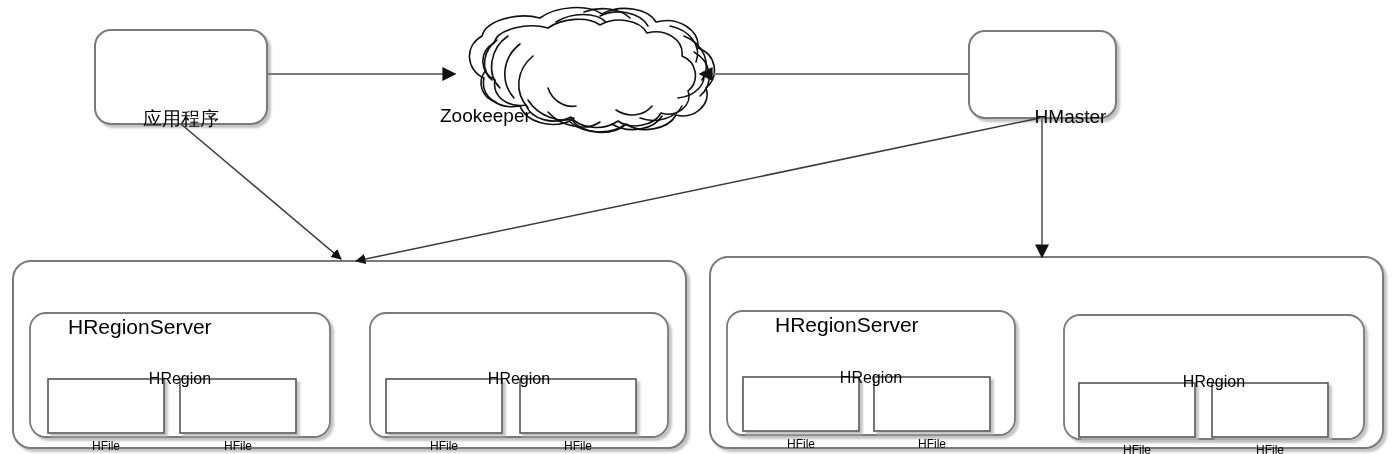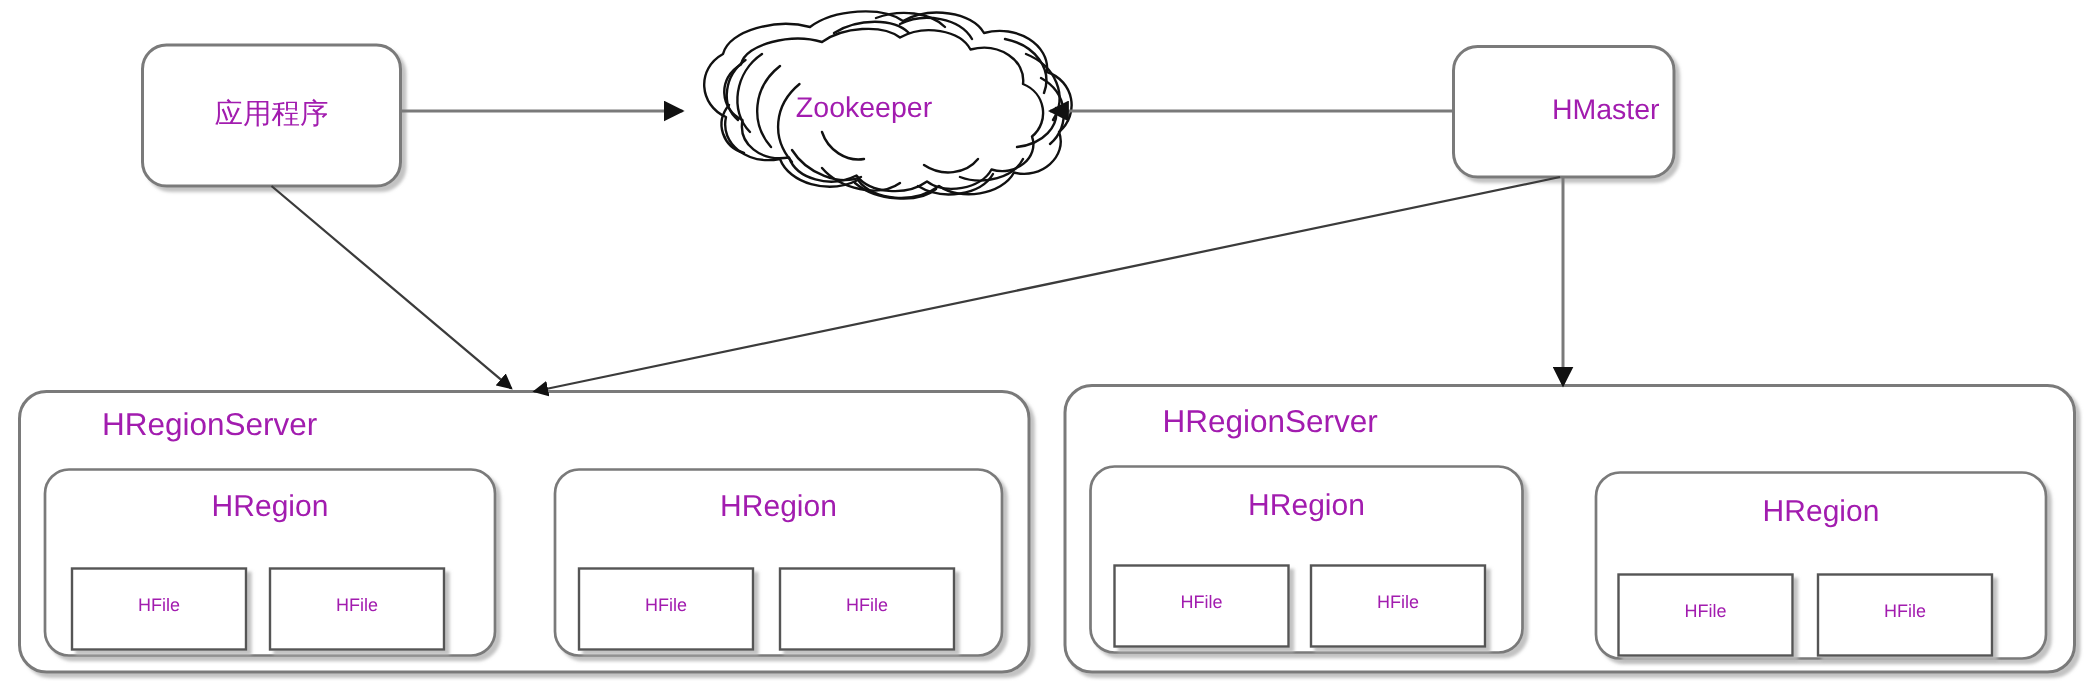--- a/index.html
+++ b/index.html
@@ -20,29 +20,30 @@
   svg.layer {
     position: absolute;
     left: 0;
     top: 0;
     width: 1396px;
     height: 454px;
   }
   .node-label {
     position: absolute;
     font-family: "Liberation Sans", sans-serif;
-    color: #a21caf;
+    color: #000000;
     white-space: nowrap;
     pointer-events: none;
+    margin-top: 43px;
   }
   .lbl-app      { font-size: 19px; }
   .lbl-zk       { font-size: 19px; }
   .lbl-hmaster  { font-size: 19px; }
   .lbl-hrs      { font-size: 21px; }
-  .lbl-hregion  { font-size: 20px; }
+  .lbl-hregion  { font-size: 16px; }
   .lbl-hfile    { font-size: 12px; }
   .hit {
     position: absolute;
     background: transparent;
   }
 </style>
 </head>
 <body>
 
 <div id="canvas">
@@ -168,21 +169,21 @@
 
     <path d="M 181 124 L 341 259" fill="none" stroke="#3b3b3b" stroke-width="1.5" marker-end="url(#arrow)"></path>
 
     <path d="M 1040 118 L 356 261" fill="none" stroke="#3b3b3b" stroke-width="1.5" marker-end="url(#arrow)"></path>
 
     <path d="M 1042 118 L 1042 257" fill="none" stroke="#7a7a7a" stroke-width="2" marker-end="url(#arrow)"></path>
   </svg>
 
   <div class="node-label lbl-app" style="left:95px; top:63px; width:172px; text-align:center;">应用程序</div>
 
-  <div class="node-label lbl-zk" style="left:455px; top:62px; width:242px; text-align:center;">Zookeeper</div>
+  <div class="node-label lbl-zk" style="left:440px; top:62px; width:242px; text-align:left;">Zookeeper</div>
 
   <div class="node-label lbl-hmaster" style="left:969px; top:63px; width:147px; text-align:center;padding-left:28px;">HMaster</div>
 
   <div class="node-label lbl-hrs" style="left:68px; top:272px;">HRegionServer</div>
 
   <div class="node-label lbl-hregion" style="left:30px; top:327px; width:300px; text-align:center;">HRegion</div>
   <div class="node-label lbl-hregion" style="left:370px; top:327px; width:298px; text-align:center;">HRegion</div>
 
   <div class="node-label lbl-hfile" style="left:48px; top:396px; width:116px; text-align:center;">HFile</div>
   <div class="node-label lbl-hfile" style="left:180px; top:396px; width:116px; text-align:center;">HFile</div>

